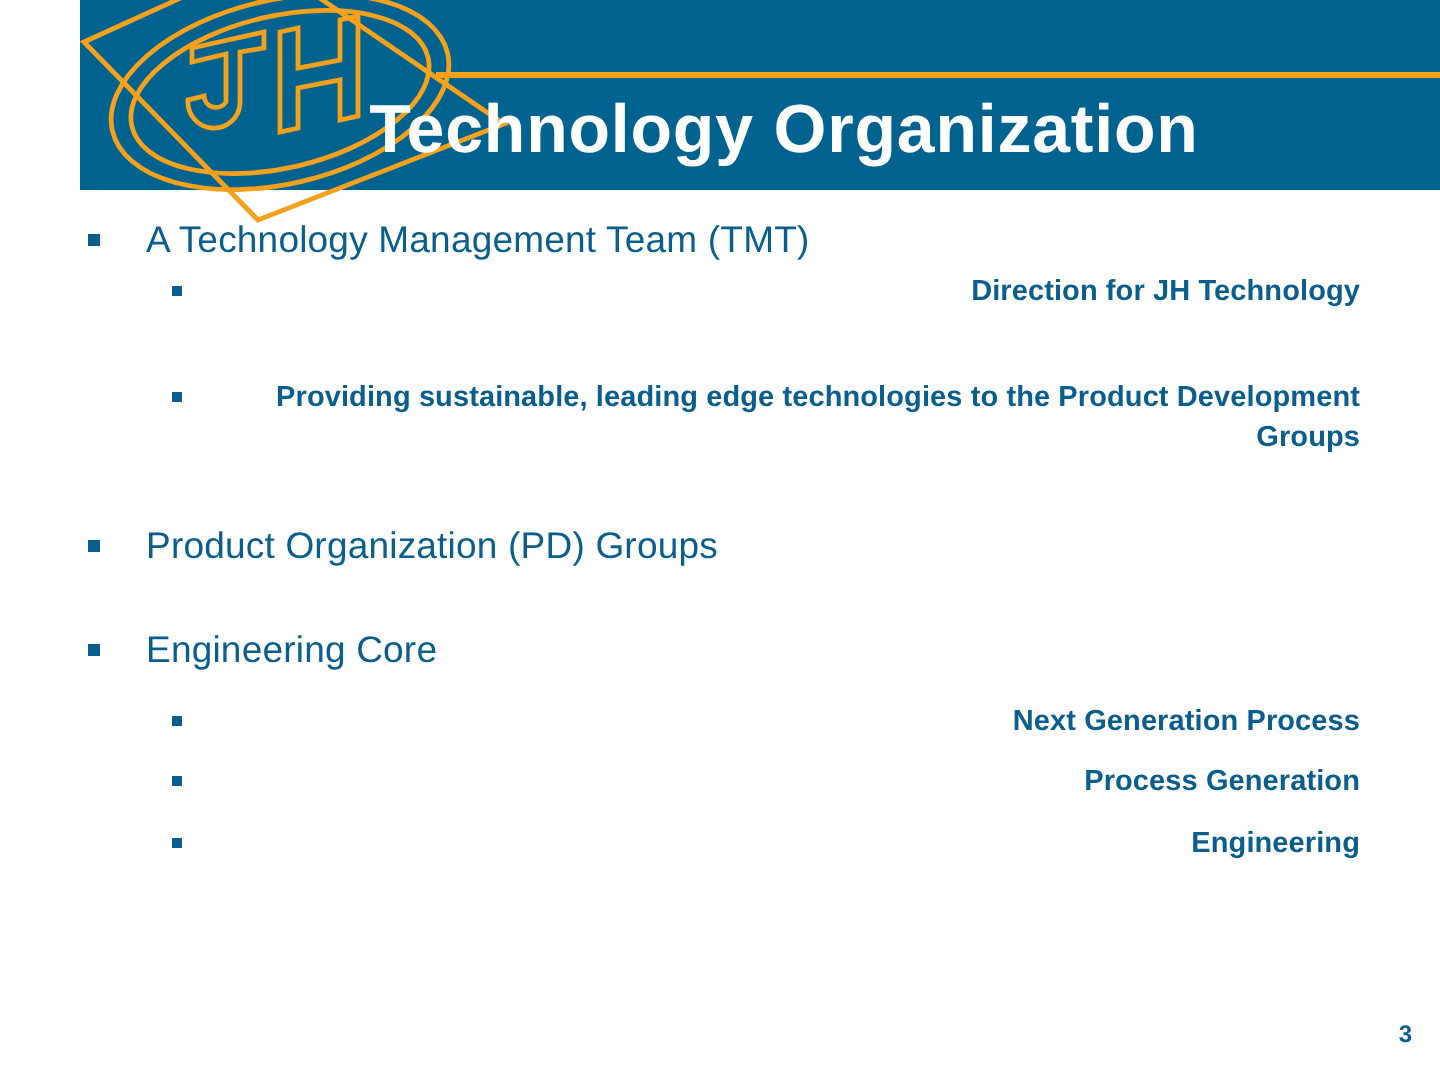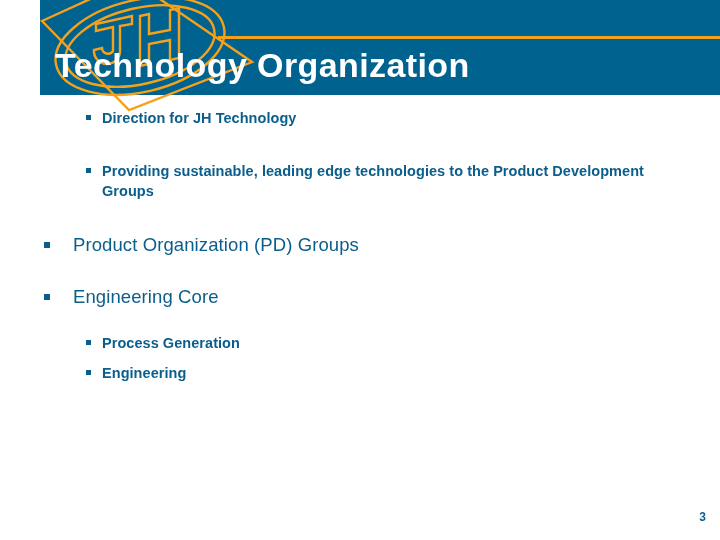--- a/index.html
+++ b/index.html
@@ -31,24 +31,24 @@
   #header-rule {
     position: absolute;
     left: 218px;
     top: 36px;
     width: 502px;
     height: 3px;
     background: #F5A11B;
   }
   #slide-title {
     position: absolute;
-    right: 25px;
+    right: 8px;
     top: 45px;
     width: 640px;
-    text-align: left;
+    text-align: center;
     color: #ffffff;
     font-family: "Liberation Sans Narrow", "Liberation Sans", sans-serif;
     font-size: 34px;
     font-weight: bold;
     letter-spacing: 0.4px;
     line-height: 40px;
     white-space: nowrap;
   }
 
   
@@ -91,20 +91,21 @@
 
   .l2 {
     position: relative;
     display: block;
     padding-left: 62px;
     color: #0A5E8C;
     font-size: 14.5px;
     font-weight: bold;
     line-height: 20.5px;
     letter-spacing: 0.05px;
+    text-align: right;
   }
   .l2 .sq {
     position: absolute;
     left: 46px;
     top: 7px;
     width: 5px;
     height: 5px;
     background: #0A5E8C;
   }
 
@@ -149,20 +150,24 @@
       <path d="M112 22 L121 20 L121 40 L142 36 L142 16 L151 14 L151 64
                L142 66 L142 46 L121 50 L121 70 L112 72 Z"></path>
     </g>
   </svg>
 
   <div id="slide-title">Technology Organization</div>
 
   <div id="content">
 
     <div class="group">
+      <div class="l1">
+        <span class="sq"></span>
+        <span>A Technology Management Team (TMT)</span>
+      </div>
       <div class="l2">
         <span class="sq"></span>
         <span>Direction for JH Technology</span>
       </div>
     </div>
 
     <div class="gap-a"></div>
 
     <div class="group">
       <div class="l2">
@@ -181,20 +186,24 @@
     </div>
 
     <div class="gap-c"></div>
 
     <div class="group">
       <div class="l1">
         <span class="sq"></span>
         <span>Engineering Core</span>
       </div>
       <div class="gap-d"></div>
+      <div class="l2">
+        <span class="sq"></span>
+        <span>Next Generation Process</span>
+      </div>
       <div class="gap-d"></div>
       <div class="l2">
         <span class="sq"></span>
         <span>Process Generation</span>
       </div>
       <div class="gap-d"></div>
       <div class="l2">
         <span class="sq"></span>
         <span>Engineering</span>
       </div>

